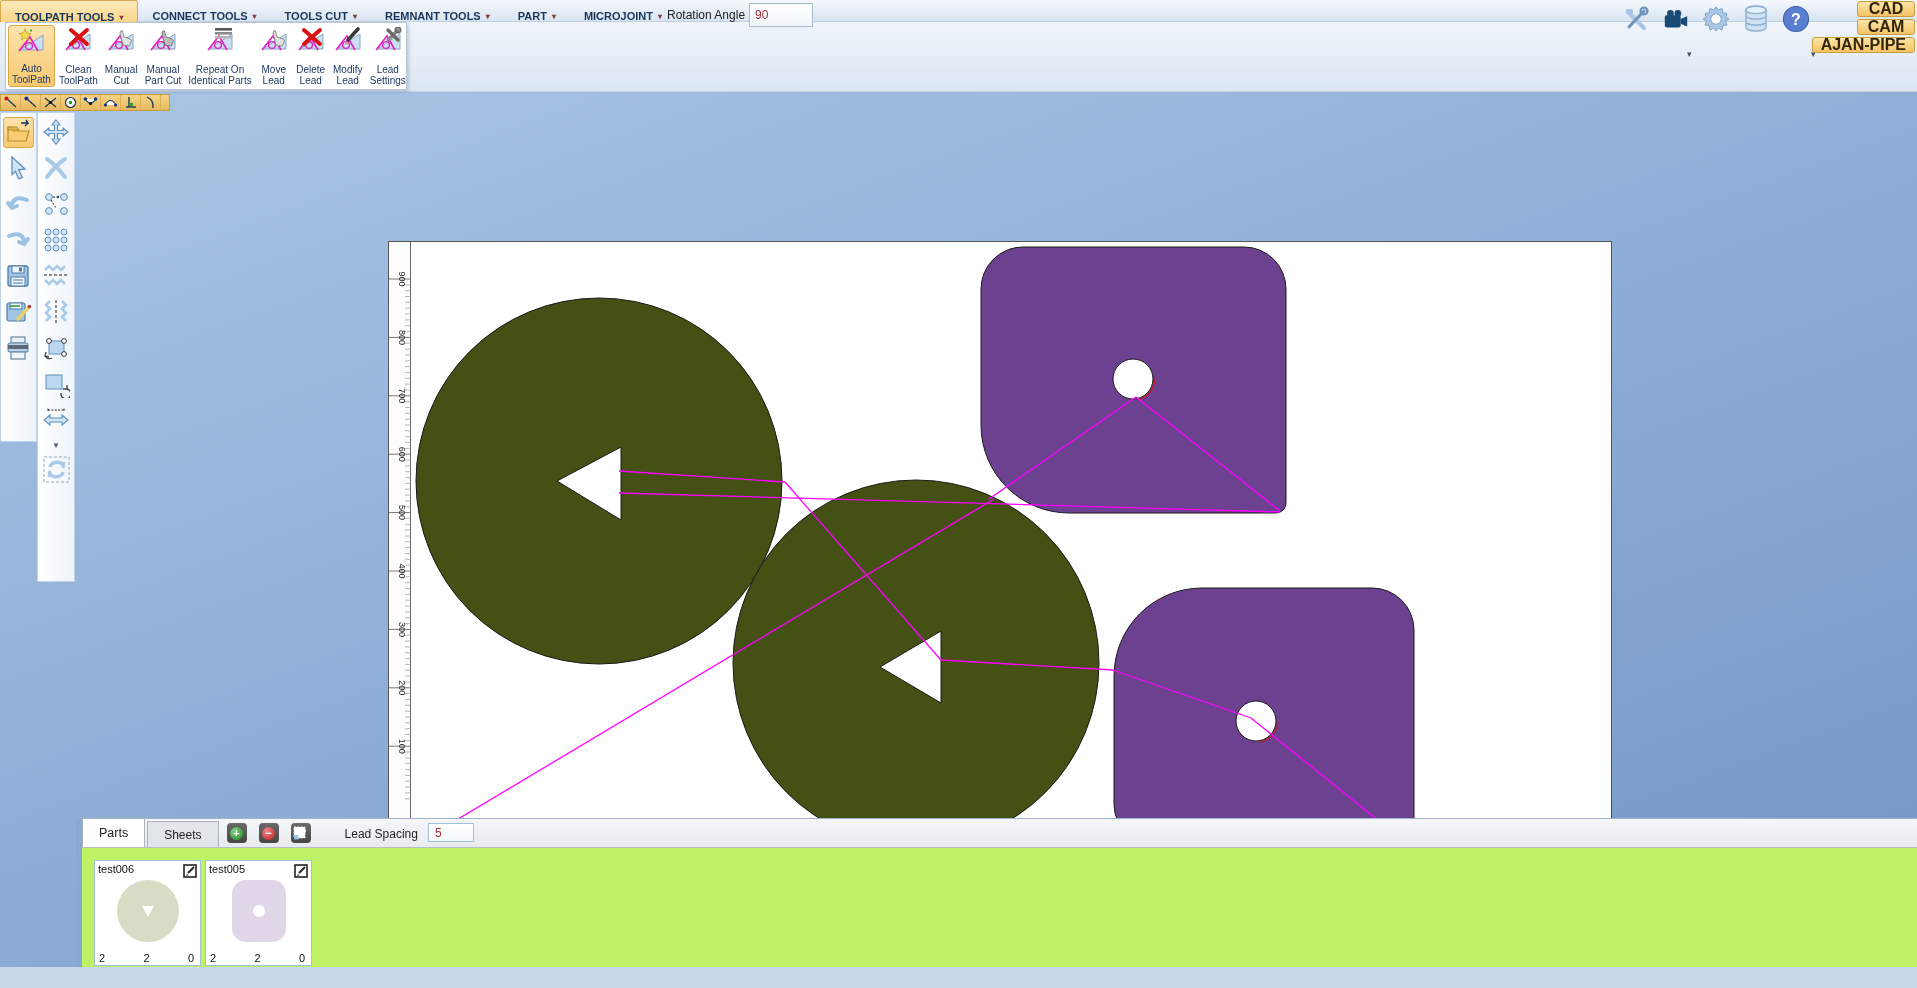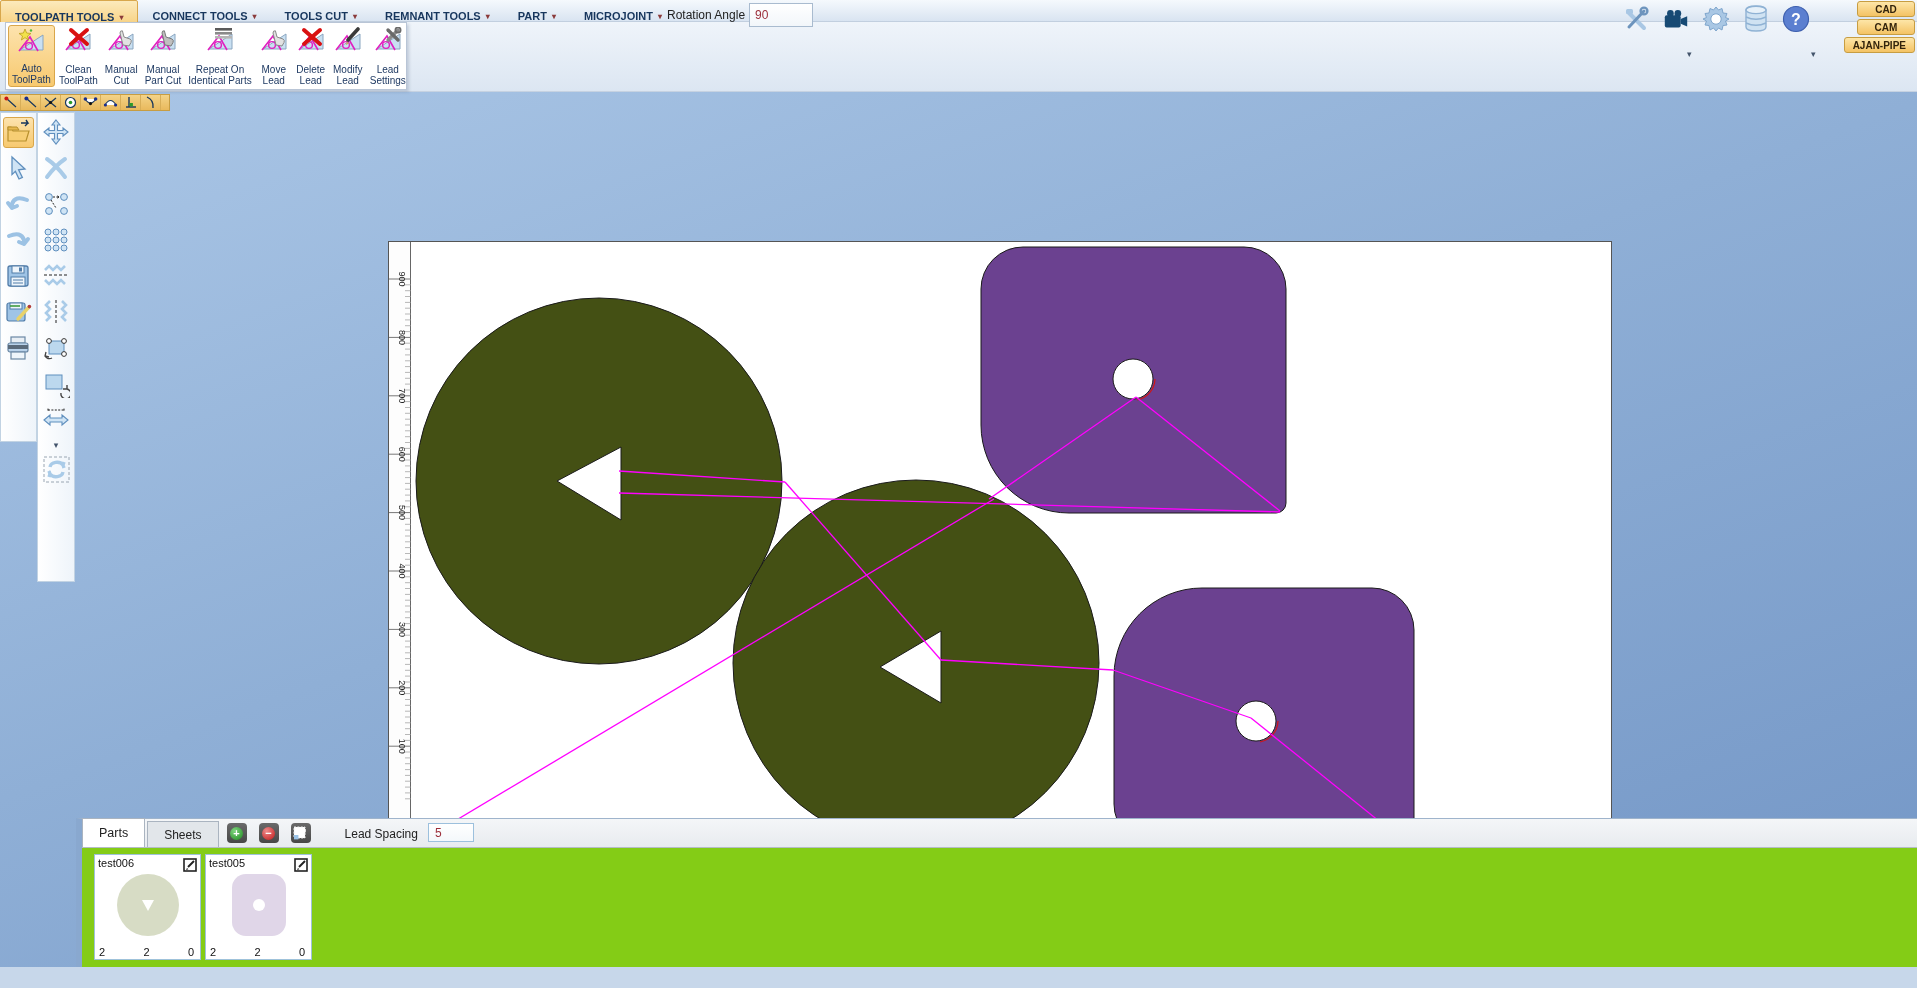--- a/index.html
+++ b/index.html
@@ -14,21 +14,21 @@
 
   #rotation-group { left:667px; top:3px; display:flex; align-items:center; gap:4px; z-index:7; }
   #rotation-group label { font-size:12px; color:#222; }
   #rotation-input { width:64px; height:24px; border:1px solid #a9bbcf; background:linear-gradient(#fff,#f2f6fa); font-size:12px; color:#9c2e3a; padding:0 5px; }
 
   #quick-icons { left:1622px; top:5px; display:flex; gap:12px; z-index:7; }
   .qicon { width:28px; height:28px; display:flex; align-items:center; justify-content:center; }
   .mini-arrow { font-size:9px; color:#43546b; z-index:7; }
 
   #mode-buttons { right:2px; top:1px; display:flex; flex-direction:column; gap:2px; z-index:8; align-items:flex-end; }
-  .mode-btn { min-width:58px; height:16px; padding:0 8px; background:linear-gradient(#fde6a8,#f4c364); border:1px solid #c79d42; border-radius:3px; font-size:10px; font-weight:bold; color:#33240c; display:flex; align-items:center; justify-content:center; }
+  .mode-btn { min-width:58px; height:16px; padding:0 8px; background:linear-gradient(#fde6a8,#f4c364); border:1px solid #c79d42; border-radius:3px; font-size:16px; font-weight:bold; color:#33240c; display:flex; align-items:center; justify-content:center; }
 
   
   #ribbon { left:0; top:22px; width:1917px; height:70px; background:linear-gradient(#eff4fa,#dce6f2); border-bottom:1px solid #c6d2e1; z-index:4; }
   #ribbon-panel { position:absolute; left:5px; top:0; width:402px; height:68px; background:#fff; border:1px solid #b9c5d6; box-shadow:2px 2px 3px rgba(80,100,130,.25); display:flex; align-items:stretch; padding:2px; gap:1px; }
   .rb-btn { flex:0 0 auto; display:flex; flex-direction:column; align-items:center; justify-content:space-between; padding:2px 3px 1px; border-radius:3px; }
   .rb-btn.active { background:linear-gradient(#fde3ae,#f7c96f); border:1px solid #d9a64a; }
   .rb-label { font-size:10px; line-height:11px; color:#1f3a63; text-align:center; white-space:nowrap; }
 
   
   #snapbar { left:0; top:94px; width:170px; height:17px; background:linear-gradient(#f3d388,#e9b95c); border:1px solid #c79d42; display:flex; align-items:center; z-index:5; }
@@ -43,30 +43,30 @@
   .dock-caret { font-size:9px; color:#43546b; line-height:8px; }
 
   
   #canvas { left:0; top:92px; width:1917px; height:875px; background:linear-gradient(160deg,#aac6e6 0%,#8fafd6 45%,#7396c6 100%); z-index:1; }
   #sheet { left:388px; top:149px; width:1224px; height:625px; background:#fff; border:1px solid #555; z-index:2; }
   #vruler { position:absolute; left:0; top:0; width:22px; height:604px; border-right:1px solid #666; background:#fdfdfd; }
   #hruler { position:absolute; left:0; top:604px; width:1224px; height:20px; border-top:1px solid #666; background:#fdfdfd; }
   #drawing { position:absolute; left:22px; top:0; width:1200px; height:604px; }
 
   
-  #bottom-panel { left:76px; top:818px; width:1841px; height:149px; background:#84cc16; border-left:6px solid #89a8cf; border-top:1px solid #9fb4cc; z-index:3; }
+  #bottom-panel { left:76px; top:818px; width:1841px; height:149px; background:#bef264; border-left:6px solid #89a8cf; border-top:1px solid #9fb4cc; z-index:3; }
   #bp-header { position:absolute; left:0; top:0; width:100%; height:29px; background:linear-gradient(#f4f6f8,#e8ebef); border-bottom:1px solid #b5bcc6; display:flex; align-items:flex-end; }
   .bp-tab { height:26px; padding:0 16px; display:flex; align-items:center; font-size:12px; color:#222; border:1px solid #aab4c0; border-bottom:none; margin-right:2px; background:#e2e6ea; }
   .bp-tab.active { background:#fff; height:29px; font-size:12.5px; }
   .bp-toolbtn { width:20px; height:20px; margin:0 6px 4px 6px; background:linear-gradient(#6a6a6a,#474747); border-radius:4px; display:flex; align-items:center; justify-content:center; }
   .bp-circle { width:13px; height:13px; border-radius:50%; color:#fff; font-size:11px; font-weight:bold; line-height:12px; text-align:center; }
   #bp-spacing-label { font-size:12px; color:#222; margin:0 10px 6px 28px; }
   #bp-spacing-input { width:46px; height:19px; margin-bottom:5px; border:1px solid #9cc0dd; background:linear-gradient(#fff,#f4f8fb); font-size:12px; color:#9c2e3a; padding:0 6px; }
   #bp-cards { position:absolute; left:12px; top:35px; display:flex; gap:4px; }
-  .part-card { width:107px; height:106px; border:1px solid #9fc2da; background:#fff; position:relative; }
+  .part-card { width:107px; height:106px; border:1px solid #9fc2da; background:#fff; position:relative;margin-top:6px; }
   .part-title { font-size:11px; color:#111; padding:2px 0 0 3px; }
   .part-edit { position:absolute; right:3px; top:3px; }
   .part-prev { position:absolute; left:0; top:14px; width:100%; height:72px; display:flex; align-items:center; justify-content:center; }
   .part-counts { position:absolute; left:0; bottom:1px; width:100%; display:flex; justify-content:space-between; padding:0 6px 0 4px; font-size:11px; color:#111; }
 
   
   #statusbar { left:0; top:967px; width:1917px; height:21px; background:linear-gradient(#e9f0f8,#ccd9e9); border-top:1px solid #9fb2c8; display:flex; align-items:center; font-size:12px; color:#222; z-index:6; }
   .sb-cell { padding:0 10px; border-right:1px solid #aebecf; height:100%; display:flex; align-items:center; }
   #sb-right { position:absolute; right:6px; top:0; height:100%; display:flex; align-items:center; gap:6px; }
   .sb-btn { width:20px; height:17px; border:1px solid #8fa6bd; border-radius:3px; background:linear-gradient(#fdfefe,#dde8f2); display:flex; align-items:center; justify-content:center; }

